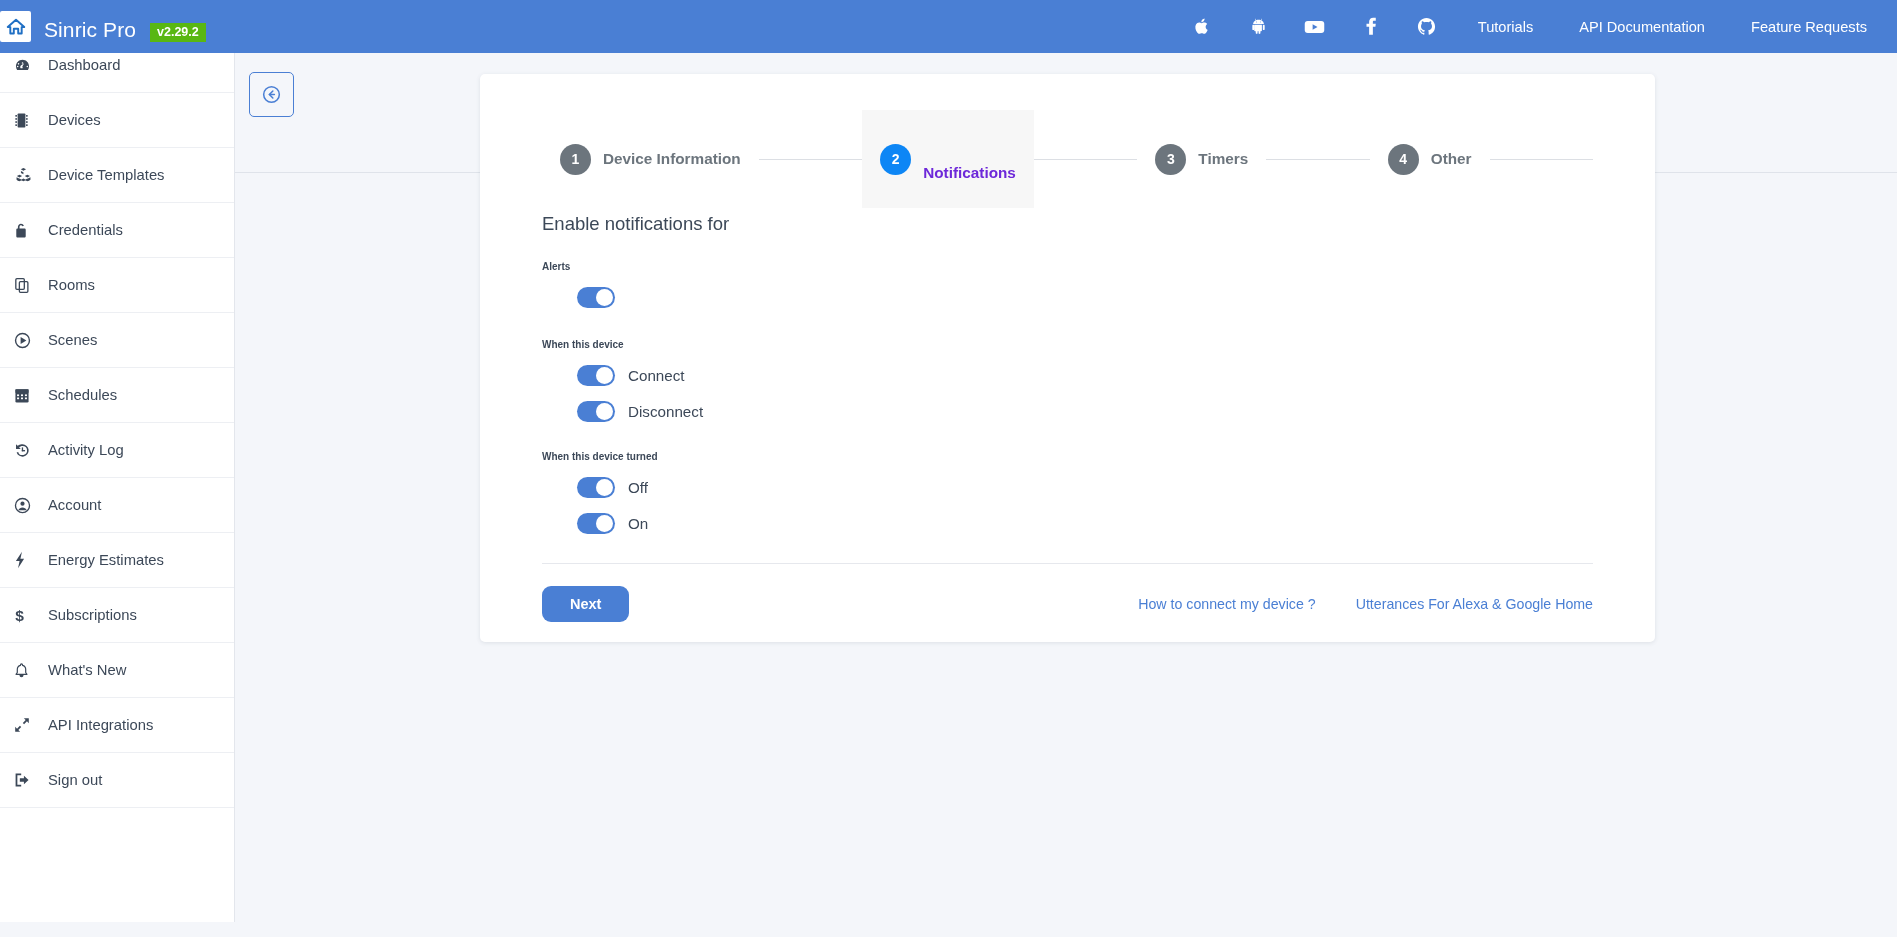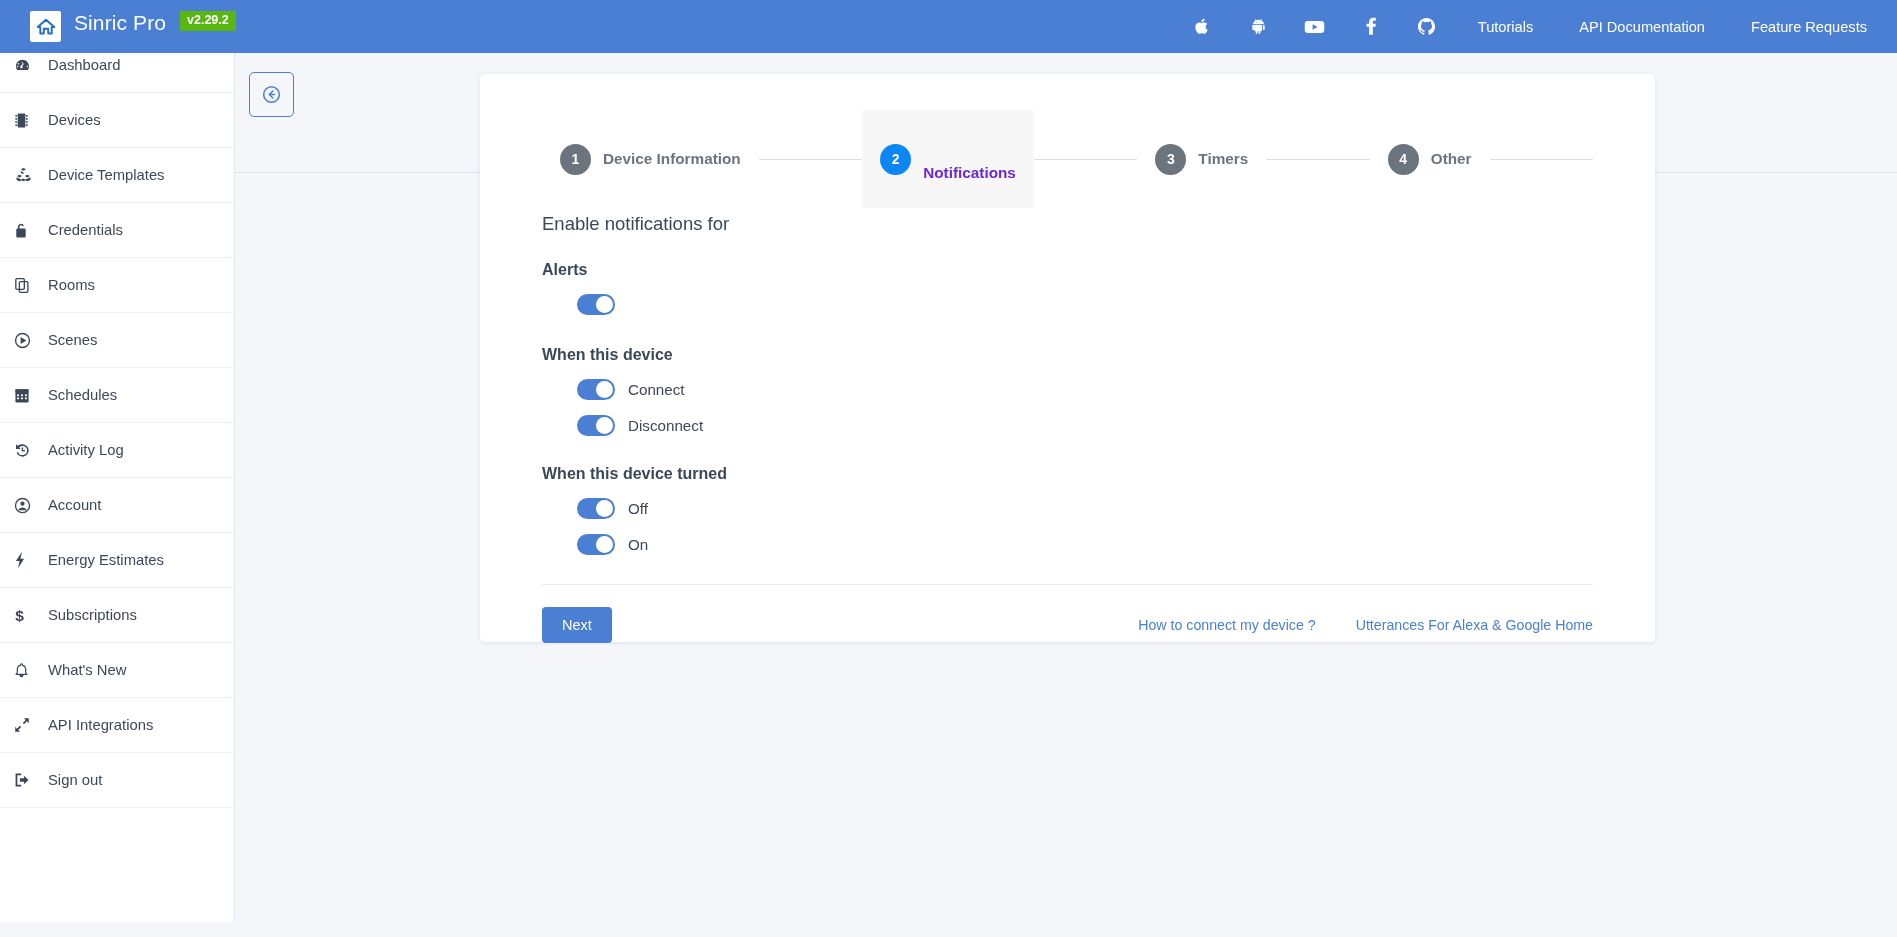--- a/index.html
+++ b/index.html
@@ -24,23 +24,21 @@
     width: 1897px;
     height: 53px;
     background: #4a7fd4;
     display: flex;
     align-items: center;
     z-index: 20;
   }
 
   .brand {
     display: flex;
-    align-items: flex-start;
-    margin-left: 13px;
-    padding-left: 17px;
+    align-items: flex-end;
   }
 
   .brand-logo {
     width: 31px;
     height: 31px;
     background: #ffffff;
     border-radius: 2px;
     display: flex;
     align-items: center;
     justify-content: center;
@@ -246,21 +244,21 @@
   
   .section-title {
     font-size: 18.5px;
     color: #3c4858;
     font-weight: normal;
     margin-top: 12px;
     margin-bottom: 26px;
   }
 
   .group-label {
-    font-size: 16px;
+    font-size: 10px;
     font-weight: bold;
     color: #3c4858;
     margin-bottom: 10px;
   }
 
   .group { margin-bottom: 26px; }
   .group.indent-rows { margin-bottom: 24px; }
 
   .toggle-row {
     display: flex;
@@ -306,26 +304,26 @@
   .card-footer {
     display: flex;
     align-items: center;
     padding-top: 22px;
   }
 
   .btn-next {
     background: #4a7fd4;
     color: #ffffff;
     border: none;
-    border-radius: 4px;
+    border-radius: 9px;
     font-size: 14.5px;
     font-family: "Liberation Sans", sans-serif;
-    padding: 10px 20px;
+    padding: 10px 28px;
     cursor: pointer;
-    font-weight: normal;
+    font-weight: bold;
   }
 
   .footer-links {
     margin-left: auto;
     display: flex;
     align-items: center;
   }
   .footer-link {
     color: #4a7fd4;
     font-size: 14.2px;

